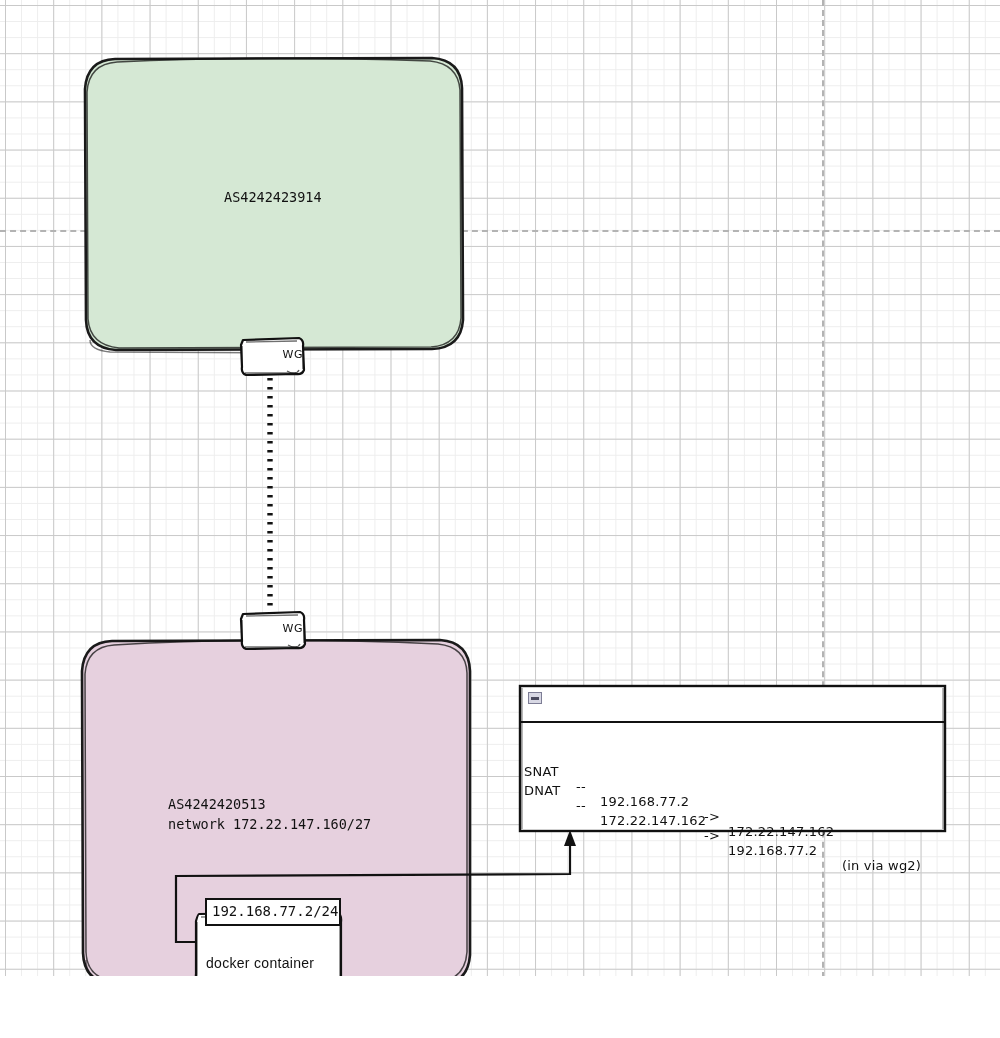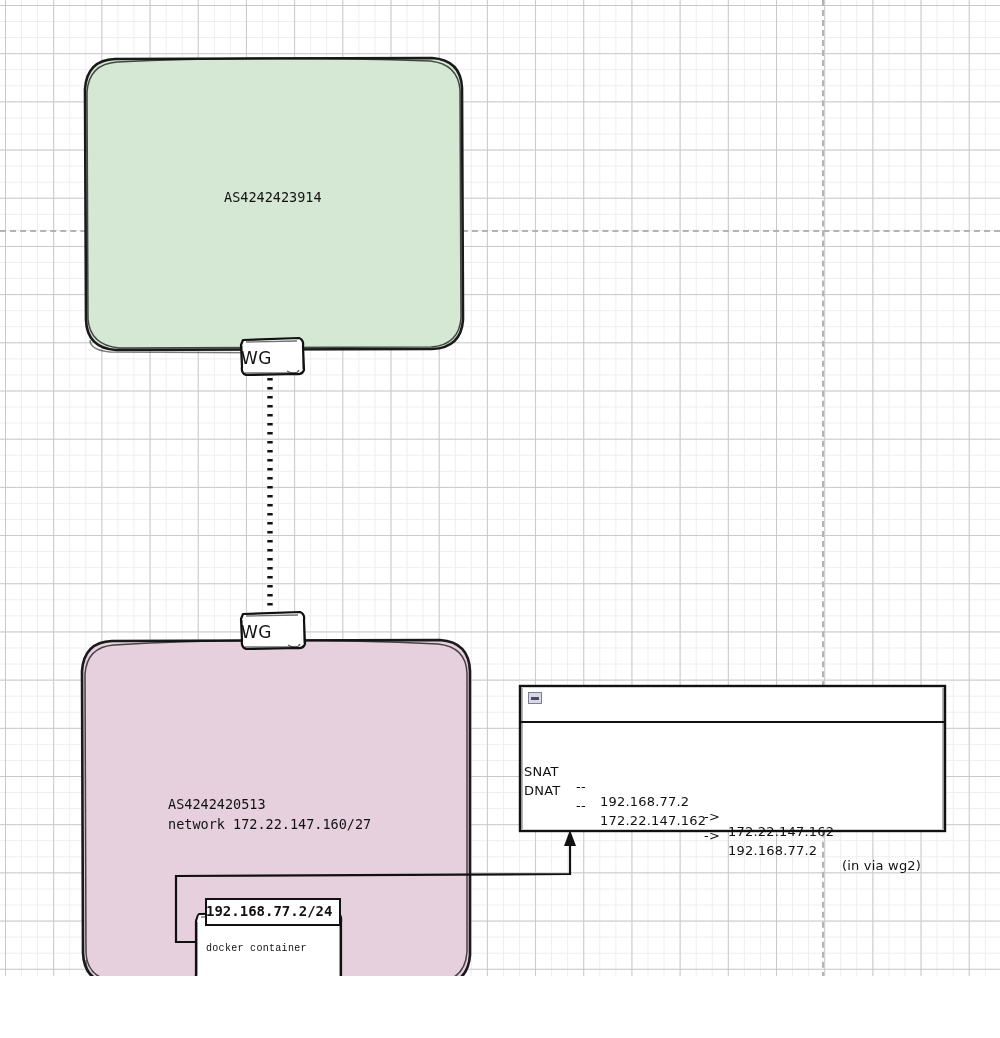--- a/index.html
+++ b/index.html
@@ -54,24 +54,24 @@
     position: absolute;
     font-family: "DejaVu Sans Mono", monospace;
     font-size: 13.5px;
     color: #111111;
     line-height: 1.45;
     white-space: pre;
   }
   .wg-label {
     position: absolute;
     font-family: "DejaVu Sans", sans-serif;
-    font-size: 17px;
+    font-size: 11px;
     color: #111;
     letter-spacing: 0.5px;
-    text-align: left;
+    text-align: right;
   }
   .iptables-title {
     position: absolute;
     font-family: "DejaVu Sans", sans-serif;
     font-size: 13.5px;
     letter-spacing: 1.3px;
     color: #111;
     text-align: center;
   }
   .rule-row {
@@ -107,25 +107,26 @@
   }
   .docker-title {
     position: absolute;
     font-family: "DejaVu Sans Mono", monospace;
     font-size: 14px;
     color: #111;
     white-space: pre;
   }
   .docker-body-label {
     position: absolute;
-    font-family: Liberation Mono, monospace;
-    font-size: 10px;
+    font-family: Liberation Sans, sans-serif;
+    font-size: 14px;
     color: #111;
     letter-spacing: 0.3px;
     white-space: pre;
+    margin-top: 12px;
   }
 </style>
 </head>
 <body>
 
 <div id="canvas">
 
   <div class="page-break-h" style="top:230px;"></div>
   <div class="page-break-v" style="left:822px;"></div>
 
@@ -185,21 +186,21 @@
   <div class="zone-label" style="left:224px; top:188px;">AS4242423914</div>
 
   <div class="zone-label" style="left:168px; top:795px;">AS4242420513</div>
 
   <div class="zone-label" style="left:168px; top:815px;">network 172.22.147.160/27</div>
 
   <div class="wg-label" style="left:241px; top:348px; width:62px;">WG</div>
 
   <div class="wg-label" style="left:241px; top:622px; width:62px;">WG</div>
 
-  <div class="docker-title" style="left:206px; top:903px;font-weight:bold;">192.168.77.2/24</div>
+  <div class="docker-title" style="left:212px; top:903px;">192.168.77.2/24</div>
 
   <div class="docker-body-label" style="left:206px; top:943px;">docker container</div>
 
   <div class="minimize-btn" style="left:528px; top:692px;"></div>
 
 
   <div class="rule-row" style="left:524px; top:749px; width:420px;text-align:center;">
     <span class="rule-col-action">SNAT</span>
     <span class="rule-col-dash">--</span>
     <span class="rule-col-src">192.168.77.2</span>

